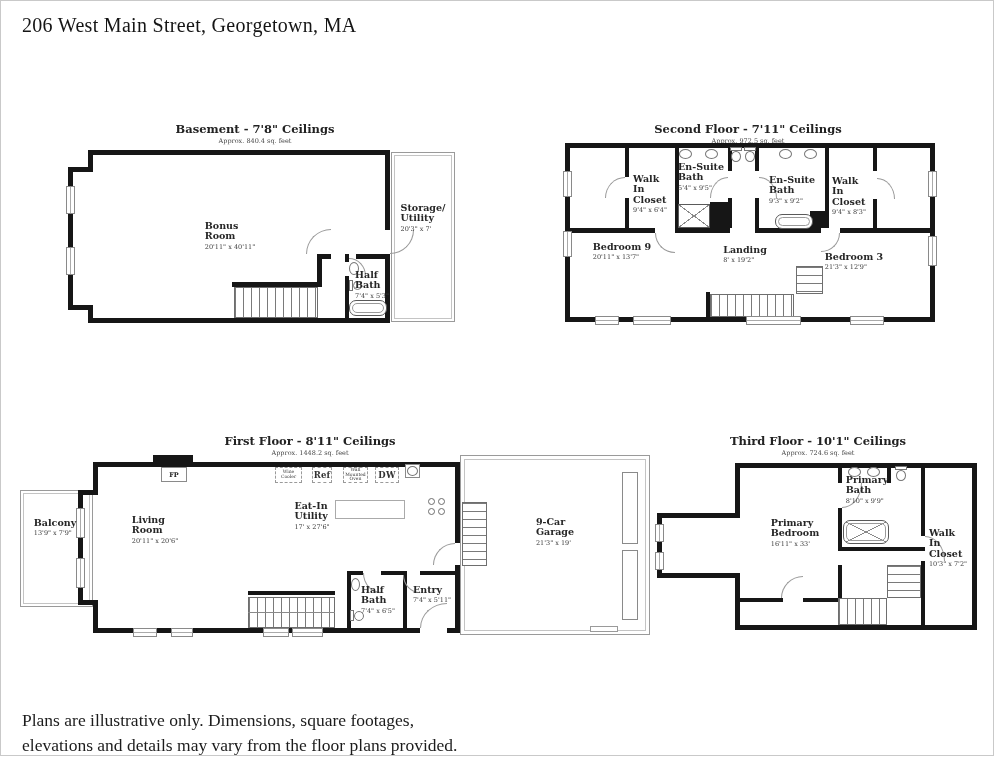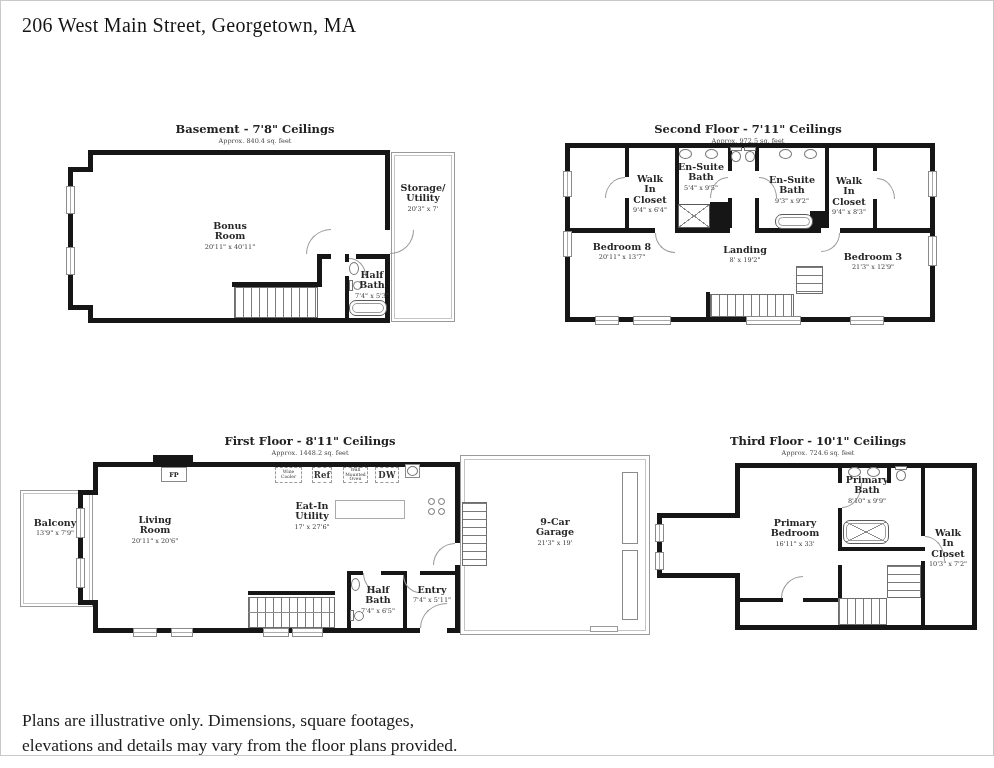--- a/index.html
+++ b/index.html
@@ -17,21 +17,21 @@
 .gapw{position:absolute;background:#fff}
 .win-v{position:absolute;background:#fff;border:1px solid #8a8a8a;background-image:linear-gradient(to right,transparent calc(50% - .5px),#aaa calc(50% - .5px) calc(50% + .5px),transparent calc(50% + .5px))}
 .win-h{position:absolute;background:#fff;border:1px solid #8a8a8a;background-image:linear-gradient(to bottom,transparent calc(50% - .5px),#aaa calc(50% - .5px) calc(50% + .5px),transparent calc(50% + .5px))}
 .arc{position:absolute;border:0 solid #9a9a9a}
 .arc.tl{border-top-width:1px;border-left-width:1px;border-top-left-radius:100% 100%}
 .arc.tr{border-top-width:1px;border-right-width:1px;border-top-right-radius:100% 100%}
 .arc.bl{border-bottom-width:1px;border-left-width:1px;border-bottom-left-radius:100% 100%}
 .arc.br{border-bottom-width:1px;border-right-width:1px;border-bottom-right-radius:100% 100%}
 .stairs-v{position:absolute;border:1px solid #6e6e6e;background-color:#fff;background-image:repeating-linear-gradient(to right,#7a7a7a 0 1px,transparent 1px 8px)}
 .stairs-h{position:absolute;border:1px solid #6e6e6e;background-color:#fff;background-image:repeating-linear-gradient(to bottom,#7a7a7a 0 1px,transparent 1px 8px)}
-.room-label{position:absolute;transform:translate(-50%,-50%);text-align:center}
+.room-label{position:absolute;transform:translate(-50%,-50%);text-align:left}
 .room-name{font-size:9.5px;font-weight:bold;line-height:1.08;color:#262626;white-space:pre-line}
 .room-dims{font-size:6.5px;color:#3a3a3a;margin-top:1px;white-space:nowrap}
 .oval{position:absolute;border:1px solid #767676;border-radius:50%;background:#fff}
 .tub{position:absolute;border:1px solid #5a5a5a;border-radius:7px;background:#fff}
 .tub-in{position:absolute;inset:2px;border:1px solid #9a9a9a;border-radius:5px}
 .xpat{background-image:linear-gradient(to bottom right,transparent calc(50% - .5px),#8a8a8a calc(50% - .5px) calc(50% + .5px),transparent calc(50% + .5px)),linear-gradient(to top right,transparent calc(50% - .5px),#8a8a8a calc(50% - .5px) calc(50% + .5px),transparent calc(50% + .5px))}
 .shower{position:absolute;border:1px solid #5a5a5a;background-color:#fff}
 .fx{position:absolute}
 .fx i{position:absolute;border:1px solid #767676;background:#fff}
 .fx .bw{border-radius:50%}
@@ -85,21 +85,21 @@
       <i class="bw" style="left:4px;top:1px;width:9px;height:9px"></i>
     </span>
   <span class="tub" style="left:289px;top:186px;width:38px;height:16px">
       <i class="tub-in"></i>
     </span>
   <div class="room-label" style="left:170px;top:122px">
     <div class="room-name">Bonus
 Room</div>
     <div class="room-dims">20'11" x 40'11"</div>
   </div>
-  <div class="room-label" style="left:363px;top:84px">
+  <div class="room-label" style="left:363px;top:104px">
     <div class="room-name">Storage/
 Utility</div>
     <div class="room-dims">20'3" x 7'</div>
   </div>
   <div class="room-label" style="left:312px;top:171px">
     <div class="room-name">Half
 Bath</div>
     <div class="room-dims">7'4" x 5'3"</div>
   </div>
 </div>
@@ -178,28 +178,28 @@
 Bath</div>
     <div class="room-dims">9'3" x 9'2"</div>
   </div>
   <div class="room-label" style="left:291px;top:82px">
     <div class="room-name">Walk
 In
 Closet</div>
     <div class="room-dims">9'4" x 8'3"</div>
   </div>
   <div class="room-label" style="left:64px;top:138px">
-    <div class="room-name">Bedroom 8</div>
+    <div class="room-name">Bedroom 9</div>
     <div class="room-dims">20'11" x 13'7"</div>
   </div>
   <div class="room-label" style="left:187px;top:141px">
     <div class="room-name">Landing</div>
     <div class="room-dims">8' x 19'2"</div>
   </div>
-  <div class="room-label" style="left:315px;top:148px">
+  <div class="room-label" style="left:296px;top:148px">
     <div class="room-name">Bedroom 3</div>
     <div class="room-dims">21'3" x 12'9"</div>
   </div>
 </div>
 
 <div class="plan" style="left:15px;top:426px;width:650px;height:228px">
   <div class="plan-head" style="left:295px;top:8px">
     <div class="plan-title">First Floor - 8'11" Ceilings</div>
     <div class="plan-sub">Approx. 1448.2 sq. feet</div>
   </div>

